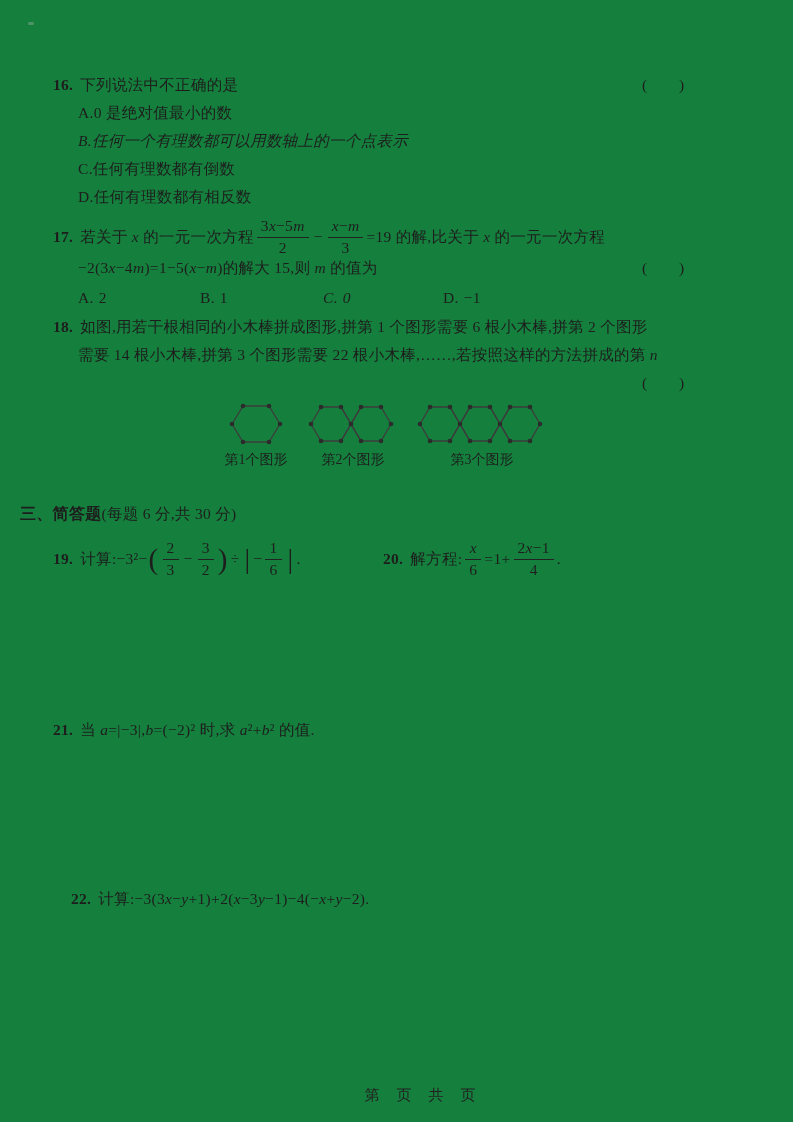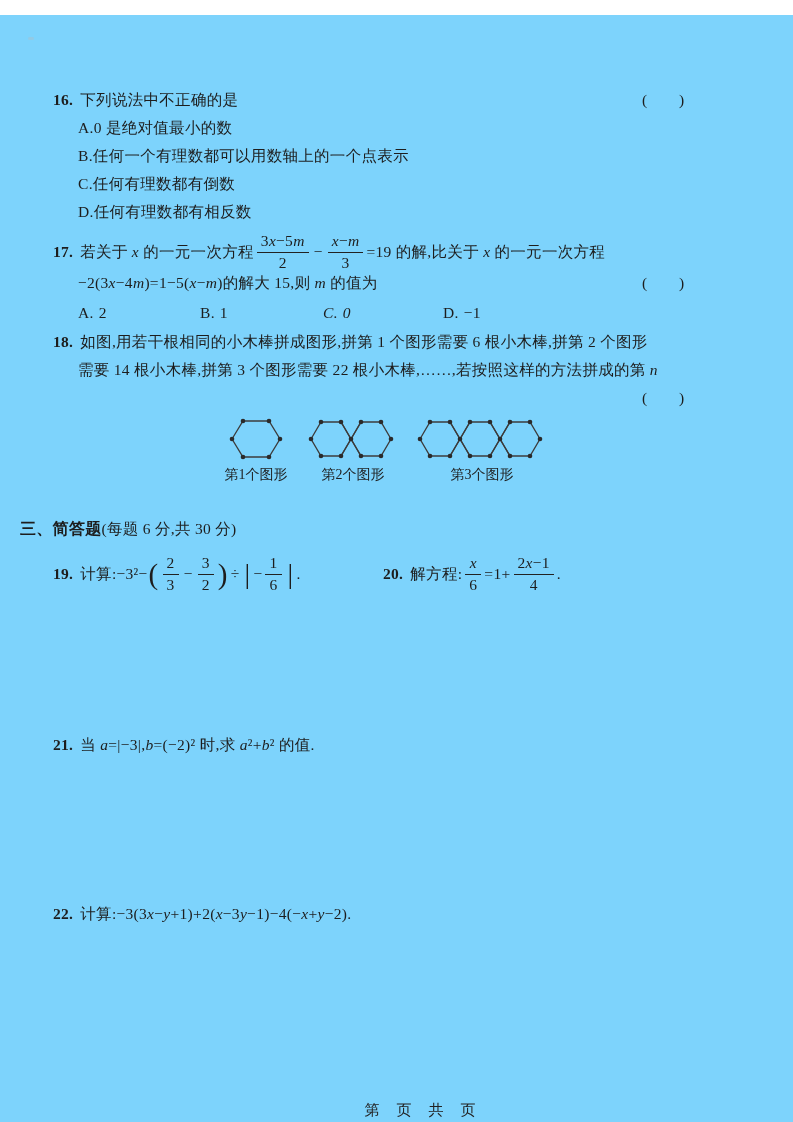--- a/index.html
+++ b/index.html
@@ -1,19 +1,19 @@
 <!DOCTYPE html>
 <html><head>
 <meta charset="utf-8">
 <style>
   html,body{margin:0;padding:0;background:#ffffff;}
   body{width:793px;height:1122px;position:relative;
        font-family:"Liberation Serif","DejaVu Serif",serif;
        color:#1d1d1d;font-size:15.5px;letter-spacing:0.3px;}
-  .page{position:absolute;inset:0;background:#7dd3fc;overflow:hidden;margin-top:15px;}
+  .page{position:absolute;inset:0;background:#15803d;overflow:hidden;}
   .line{position:absolute;white-space:nowrap;}
   .num{font-weight:bold;margin-right:7px;}
   .paren{position:absolute;left:642px;white-space:pre;}
   .optrow{position:absolute;left:78px;display:flex;}
   .opt{display:inline-block;}
   .opt .ol{margin-right:5px;}
   .w1{width:122px;} .w2{width:123px;} .w3{width:120px;font-style:italic;}
   .mrow{display:flex;align-items:center;}
   .frac{display:inline-block;vertical-align:middle;text-align:center;
         line-height:1.05;margin:0 3px;}
@@ -39,21 +39,21 @@
 <div class="page">
   <div class="speck"></div>
 
   <div class="line" style="top:75px;left:53px;">
     <span class="num">16.</span><span>下列说法中不正确的是</span>
   </div>
   <div class="paren" style="top:75px;">(　　)</div>
   <div class="line" style="top:103px;left:78px;">
     <span class="ol">A.</span><span>0 是绝对值最小的数</span>
   </div>
-  <div class="line" style="top:131px;left:78px;">
+  <div class="line" style="top:131px;left:78px;font-style:italic;">
     <span class="ol">B.</span><span>任何一个有理数都可以用数轴上的一个点表示</span>
   </div>
   <div class="line" style="top:159px;left:78px;">
     <span class="ol">C.</span><span>任何有理数都有倒数</span>
   </div>
   <div class="line" style="top:187px;left:78px;">
     <span class="ol">D.</span><span>任何有理数都有相反数</span>
   </div>
 
   <div class="line mrow" style="top:213px;left:53px;height:48px;">
@@ -201,18 +201,18 @@
       <span class="fn mathify">2<i>x</i>−1</span>
       <span class="fd">4</span>
     </span>
     <span>.</span>
   </div>
 
   <div class="line" style="top:720px;left:53px;">
     <span class="num">21.</span><span class="mathify">当 <i>a</i>=|−3|,<i>b</i>=(−2)² 时,求 <i>a</i>²+<i>b</i>² 的值.</span>
   </div>
 
-  <div class="line" style="top:889px;left:53px;">
+  <div class="line" style="top:889px;left:71px;">
     <span class="num">22.</span><span>计算:</span><span class="mathify">−3(3<i>x</i>−<i>y</i>+1)+2(<i>x</i>−3<i>y</i>−1)−4(−<i>x</i>+<i>y</i>−2).</span>
   </div>
 
   <div class="footer">第　页　共　页</div>
 </div>
 
 </body></html>

